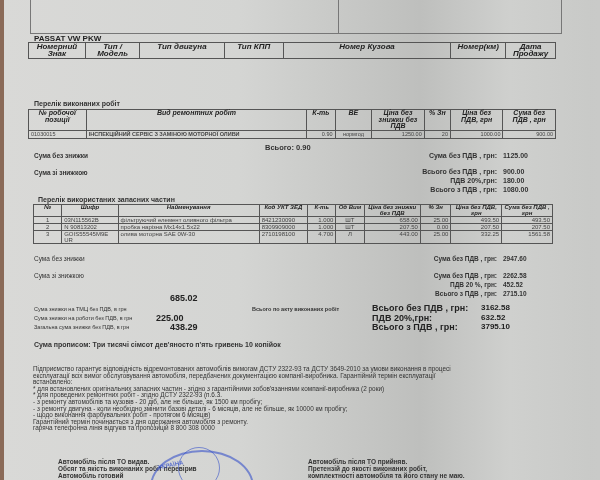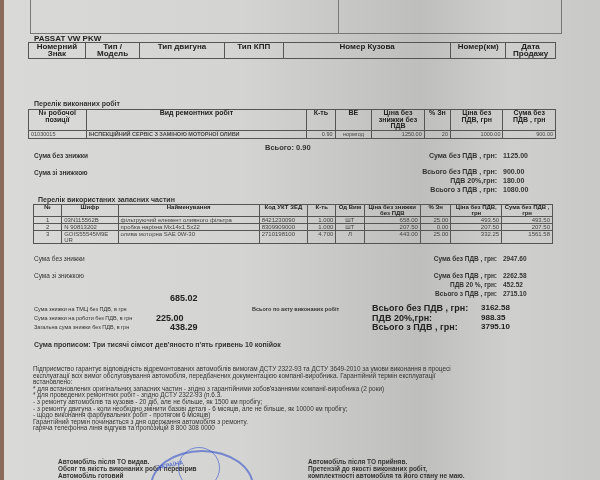--- a/index.html
+++ b/index.html
@@ -9,21 +9,21 @@
       font-family: "Liberation Sans", sans-serif; color: #222;
     }
     .edge-left { position: absolute; left: 0; top: 0; width: 4px; height: 480px; background: #8a6a58; }
     .edge-right { position: absolute; right: 0; top: 0; width: 30px; height: 480px; background: linear-gradient(90deg, rgba(190,190,188,0) 0%, #c9cac8 100%); }
     .abs { position: absolute; }
     .topbox { left: 30px; top: 0; width: 530px; height: 33px; border: 1px solid #777; border-top: none; }
     .topbox .divider { position: absolute; left: 307px; top: 0; width: 1px; height: 33px; background: #777; }
     .car-title { left: 34px; top: 34px; font-size: 8px; font-weight: bold; }
     table { border-collapse: collapse; }
     td, th { border: 1px solid #555; padding: 0 2px; font-size: 7px; line-height: 7px; }
-    th { font-weight: bold; text-align: center; vertical-align: top; }
+    th { font-weight: bold; text-align: center; vertical-align: top; font-style: italic; }
     .vehicle { left: 28px; top: 42px; width: 528px; }
     .vehicle th { font-size: 8px; line-height: 7px; height: 15px; }
     .vehicle td { font-size: 9px; text-align: center; height: 8px; color: #444; }
     .section-title { font-size: 7px; font-weight: bold; color: #333; }
     .works { left: 28px; top: 109px; width: 528px; }
     .works th { font-size: 7px; line-height: 6.5px; height: 19px; }
     .works td { font-size: 5.5px; height: 7px; color: #444; }
     .parts { left: 33px; top: 204px; width: 520px; }
     .parts th { font-size: 6px; line-height: 5.5px; height: 10px; }
     .parts td { font-size: 6px; line-height: 6px; height: 6px; color: #444; }
@@ -173,21 +173,21 @@
 <div class="abs big" style="left:170px;top:293px">685.02</div>
 <div class="abs small" style="left:34px;top:315px">Сума знижки на роботи без ПДВ, в грн</div>
 <div class="abs big" style="left:156px;top:313px">225.00</div>
 <div class="abs small" style="left:34px;top:324px">Загальна сума знижки без ПДВ, в грн</div>
 <div class="abs big" style="left:170px;top:322px">438.29</div>
 
 <div class="abs small" style="left:252px;top:306px;font-weight:bold">Всього по акту виконаних робіт</div>
 <div class="abs big" style="left:372px;top:303px">Всього без ПДВ , грн:</div>
 <div class="abs big" style="left:481px;top:303px;font-size:8px">3162.58</div>
 <div class="abs big" style="left:372px;top:313px">ПДВ 20%,грн:</div>
-<div class="abs big" style="left:481px;top:313px;font-size:8px">988.35</div>
+<div class="abs big" style="left:481px;top:313px;font-size:8px">632.52</div>
 <div class="abs big" style="left:372px;top:322px">Всього з ПДВ , грн:</div>
 <div class="abs big" style="left:481px;top:322px;font-size:8px">3795.10</div>
 
 <div class="abs" style="left:34px;top:341px;font-size:7px;font-weight:bold;color:#333">Сума прописом: Три тисячі сімсот дев'яносто п'ять гривень 10 копійок</div>
 
 <div class="abs warranty">
   <p>Підприємство гарантує відповідність відремонтованих автомобілів вимогам ДСТУ 2322-93 та ДСТУ 3649-2010 за умови виконання в процесі</p>
   <p>експлуатації всіх вимог обслуговування автомобіля, передбачених документацією компанії-виробника. Гарантійний термін експлуатації</p>
   <p>встановлено:</p>
   <p>* для встановлених оригінальних запасних частин - згідно з гарантійними зобов'язаннями компанії-виробника (2 роки)</p>

